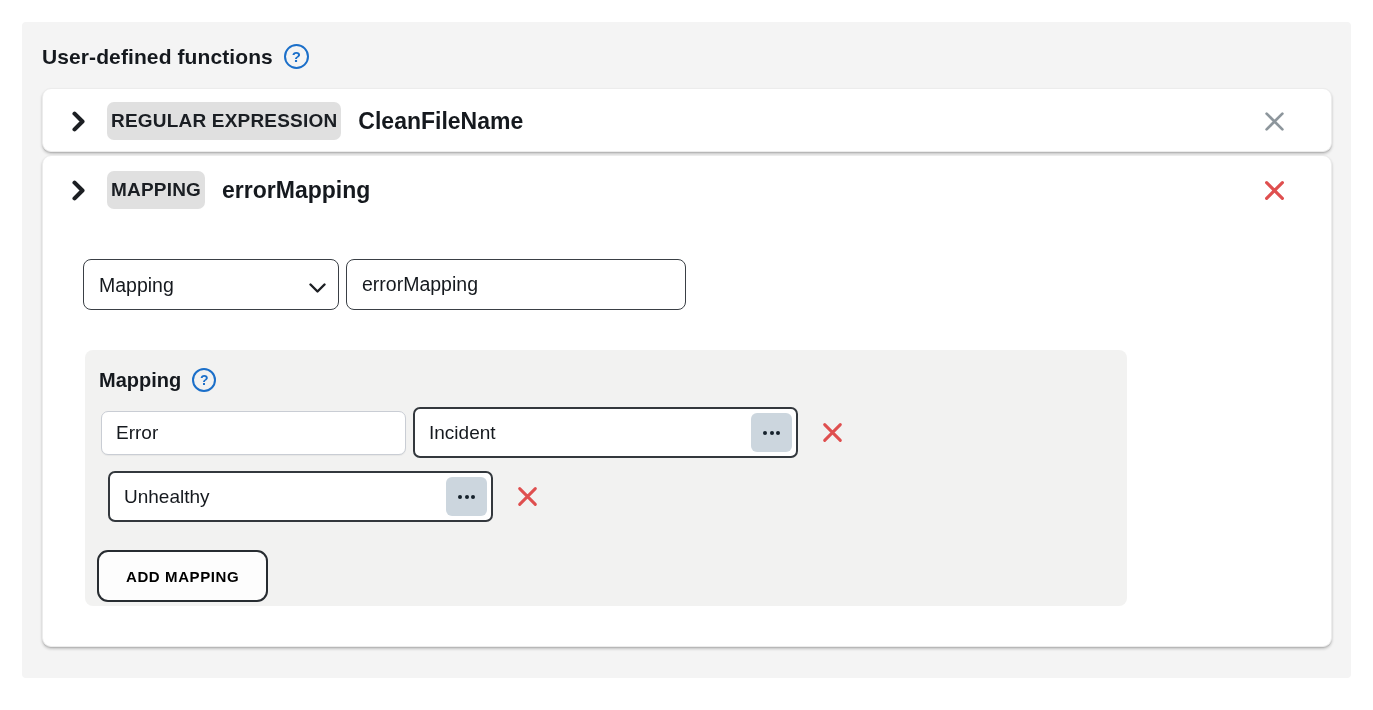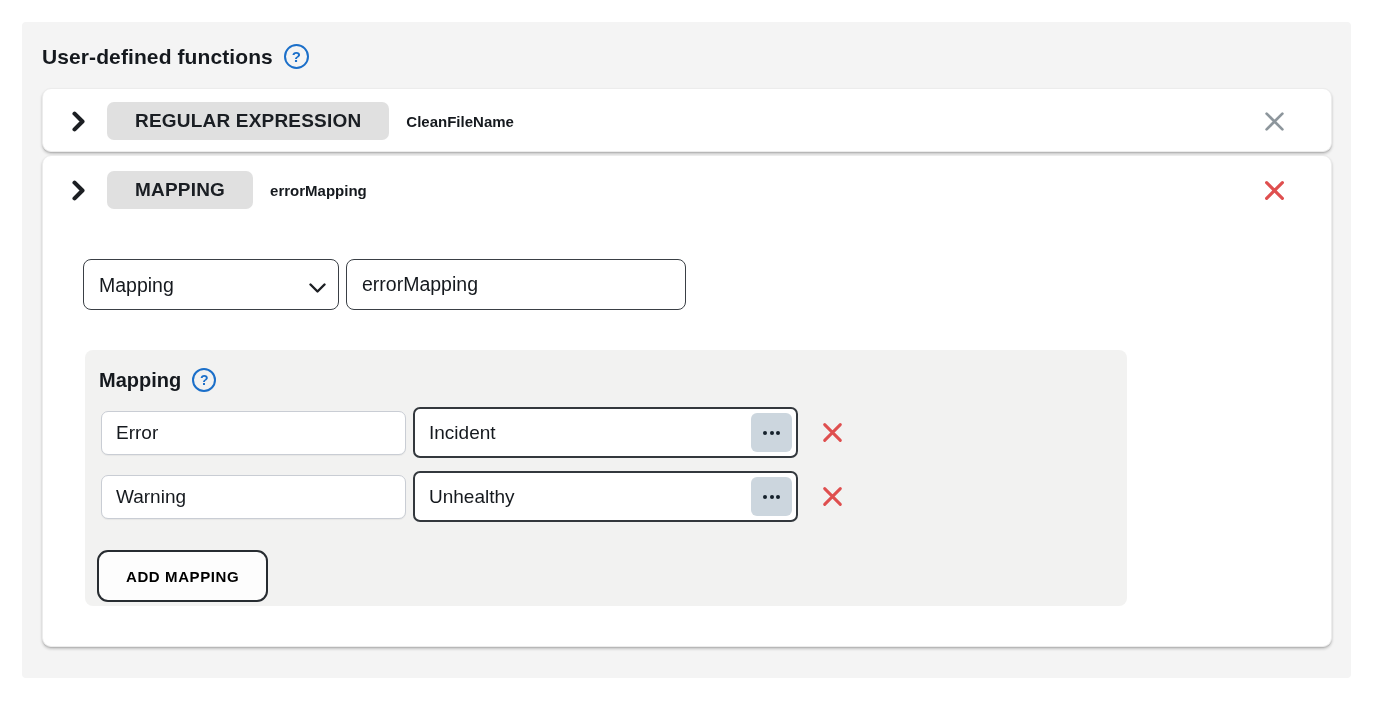--- a/index.html
+++ b/index.html
@@ -33,25 +33,25 @@
   .card-collapsed{ top:66px; height:64px; }
   .card-expanded { top:133px; height:492px; }
 
   .card-header{
     position:absolute; left:0; top:0; right:0; height:64px;
     display:flex; align-items:center; padding:0 42px 0 28px; gap:21px;
   }
   .card-expanded .card-header{ height:68px; }
   .chevron-right{ display:flex; align-items:center; cursor:pointer; flex:0 0 auto; }
   .type-badge{
-    background:#e0e0e0; border-radius:7px; padding:8px 28px;
+    background:#e0e0e0; border-radius:7px; padding:8px 4px;
     font-size:19px; font-weight:700; letter-spacing:.2px; color:#1a1e23;
     white-space:nowrap;
   }
-  .fn-name{ font-size:15px; font-weight:700; color:#15191e; margin-left:-4px; }
+  .fn-name{ font-size:23px; font-weight:700; color:#15191e; margin-left:-4px; }
   .close-btn{
     margin-left:auto; width:30px; height:30px; display:flex;
     align-items:center; justify-content:center; cursor:pointer; background:none; border:none;
   }
 
   
   .controls-row{
     position:absolute; left:40px; top:103px; display:flex; gap:7px;
   }
   .select-wrap{ position:relative; width:256px; height:51px; }
@@ -186,21 +186,20 @@
             </button>
         </span>
         <button class="row-delete-btn">
           <svg width="25" height="25" viewBox="0 0 24 24">
               <path d="M4.5 4.5 L19.5 19.5 M19.5 4.5 L4.5 19.5" stroke="#df4f4f" stroke-width="2.9" stroke-linecap="round"></path>
             </svg>
         </button>
       </div>
 
       <div class="mapping-row row-1">
-        <input class="key-input" type="text" value="Warning" style="">
         <span class="value-wrap">
           <input class="value-input" type="text" value="Unhealthy" style="">
           <button class="ellipsis-btn">
               <i></i>
               <i></i>
               <i></i>
             </button>
         </span>
         <button class="row-delete-btn">
           <svg width="25" height="25" viewBox="0 0 24 24">

